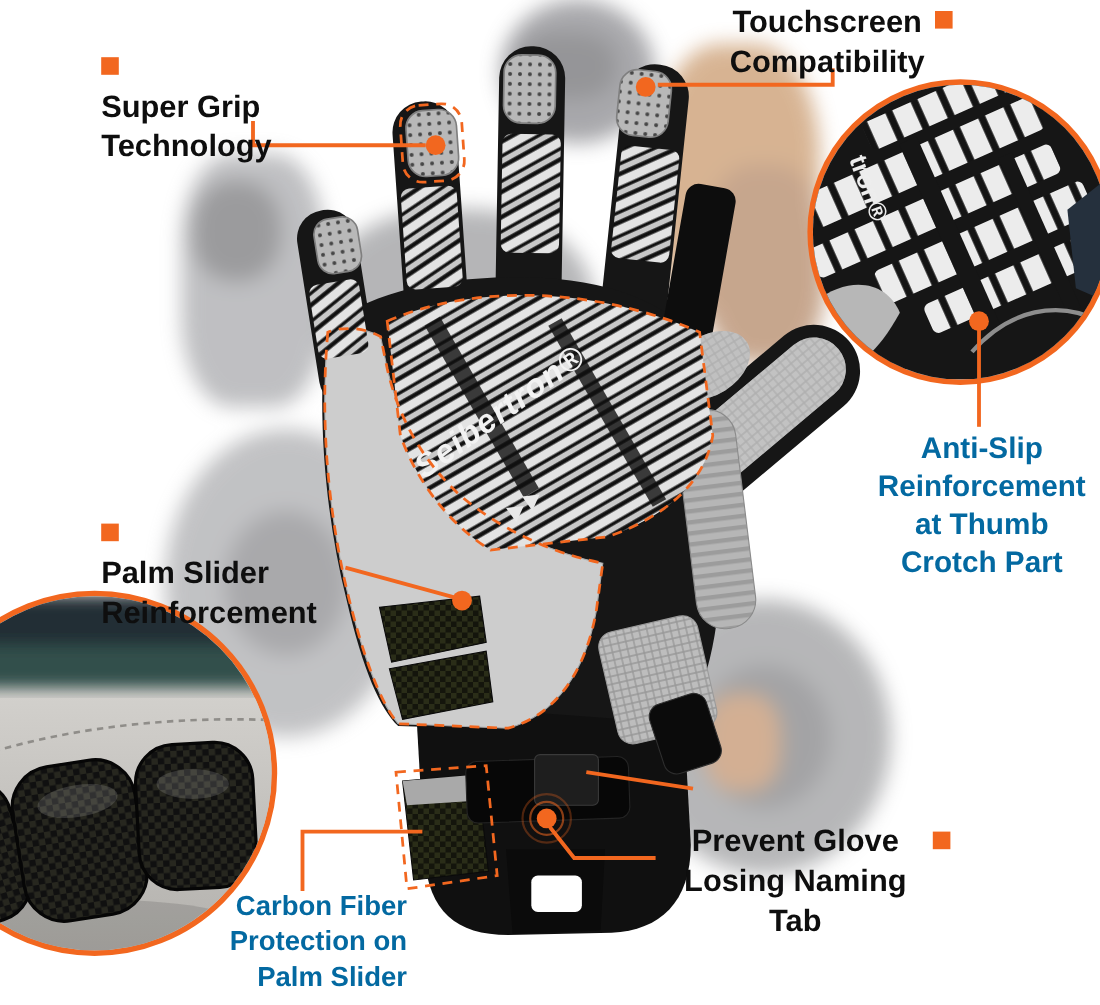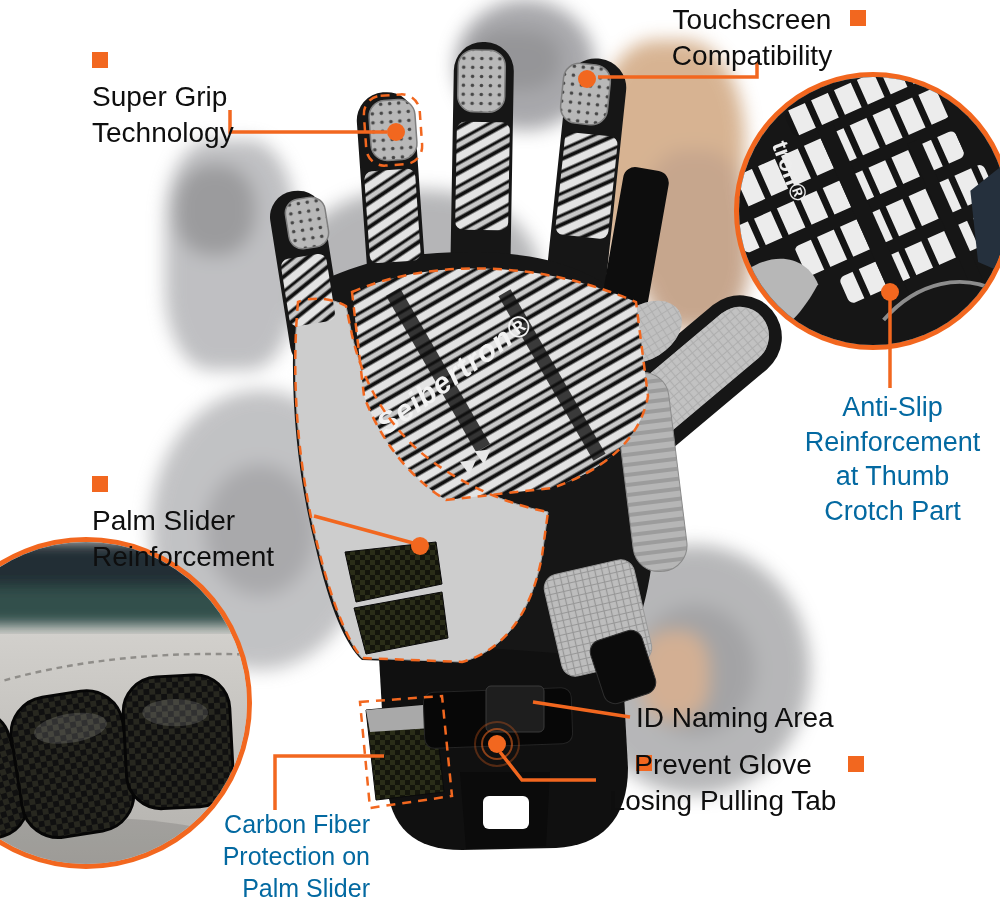--- a/index.html
+++ b/index.html
@@ -5,21 +5,21 @@
   html,body{margin:0;padding:0;}
   .page{position:relative;width:1000px;height:914px;background:#fff;overflow:hidden;
         font-family:"Liberation Sans", sans-serif;}
   .bike{position:absolute;inset:0;filter:blur(9px);opacity:.5;z-index:0;}
   .bike div{position:absolute;}
   .glove-svg{position:absolute;left:0;top:0;z-index:1;}
   .inset{position:absolute;border-radius:50%;border:5px solid #f2671f;overflow:hidden;
          box-sizing:border-box;background:#ccc;z-index:3;}
   .inset svg{display:block;width:100%;height:100%;}
   .overlay{position:absolute;left:0;top:0;z-index:4;pointer-events:none;}
-  .callout{position:absolute;z-index:5;font-weight:400;font-size:28px;line-height:1.28;color:#0e0e0e;}
+  .callout{position:absolute;z-index:5;font-weight:700;font-size:28px;line-height:1.28;color:#0e0e0e;}
   .ctext{white-space:pre-line;}
   .flex{display:flex;gap:11px;flex-direction:column;}
   .center{text-align:center;}
   .orange{color:#0369a1;}
   .small{font-size:25px;text-align:right;}
   .mid{font-size:27px;}
   .sq{width:16px;height:16px;background:#f2671f;display:inline-block;flex:0 0 16px;margin-top:8px;}
   .sq.abs{position:absolute;margin:0;}
 </style>
 </head>
@@ -237,28 +237,24 @@
 Reinforcement</div>
 </div>
 
 <div class="callout center orange mid" style="left:790px;top:390px;width:205px">
   <div class="ctext">Anti-Slip
 Reinforcement
 at Thumb
 Crotch Part</div>
 </div>
 
-<div class="callout flex" style="left:636px;top:700px">
-  <div class="ctext">ID Naming Area</div>
-  <span class="sq"></span>
-</div>
 
 <div class="callout center" style="left:598px;top:747px;width:250px">
   <div class="ctext">Prevent Glove
-Losing Pulling Tab</div>
+Losing Naming Tab</div>
   <span class="sq abs" style="left:250px;top:9px"></span>
 </div>
 
 <div class="callout center orange small" style="left:190px;top:808px;width:180px">
   <div class="ctext">Carbon Fiber
 Protection on
 Palm Slider</div>
 </div>
 
 </div>

